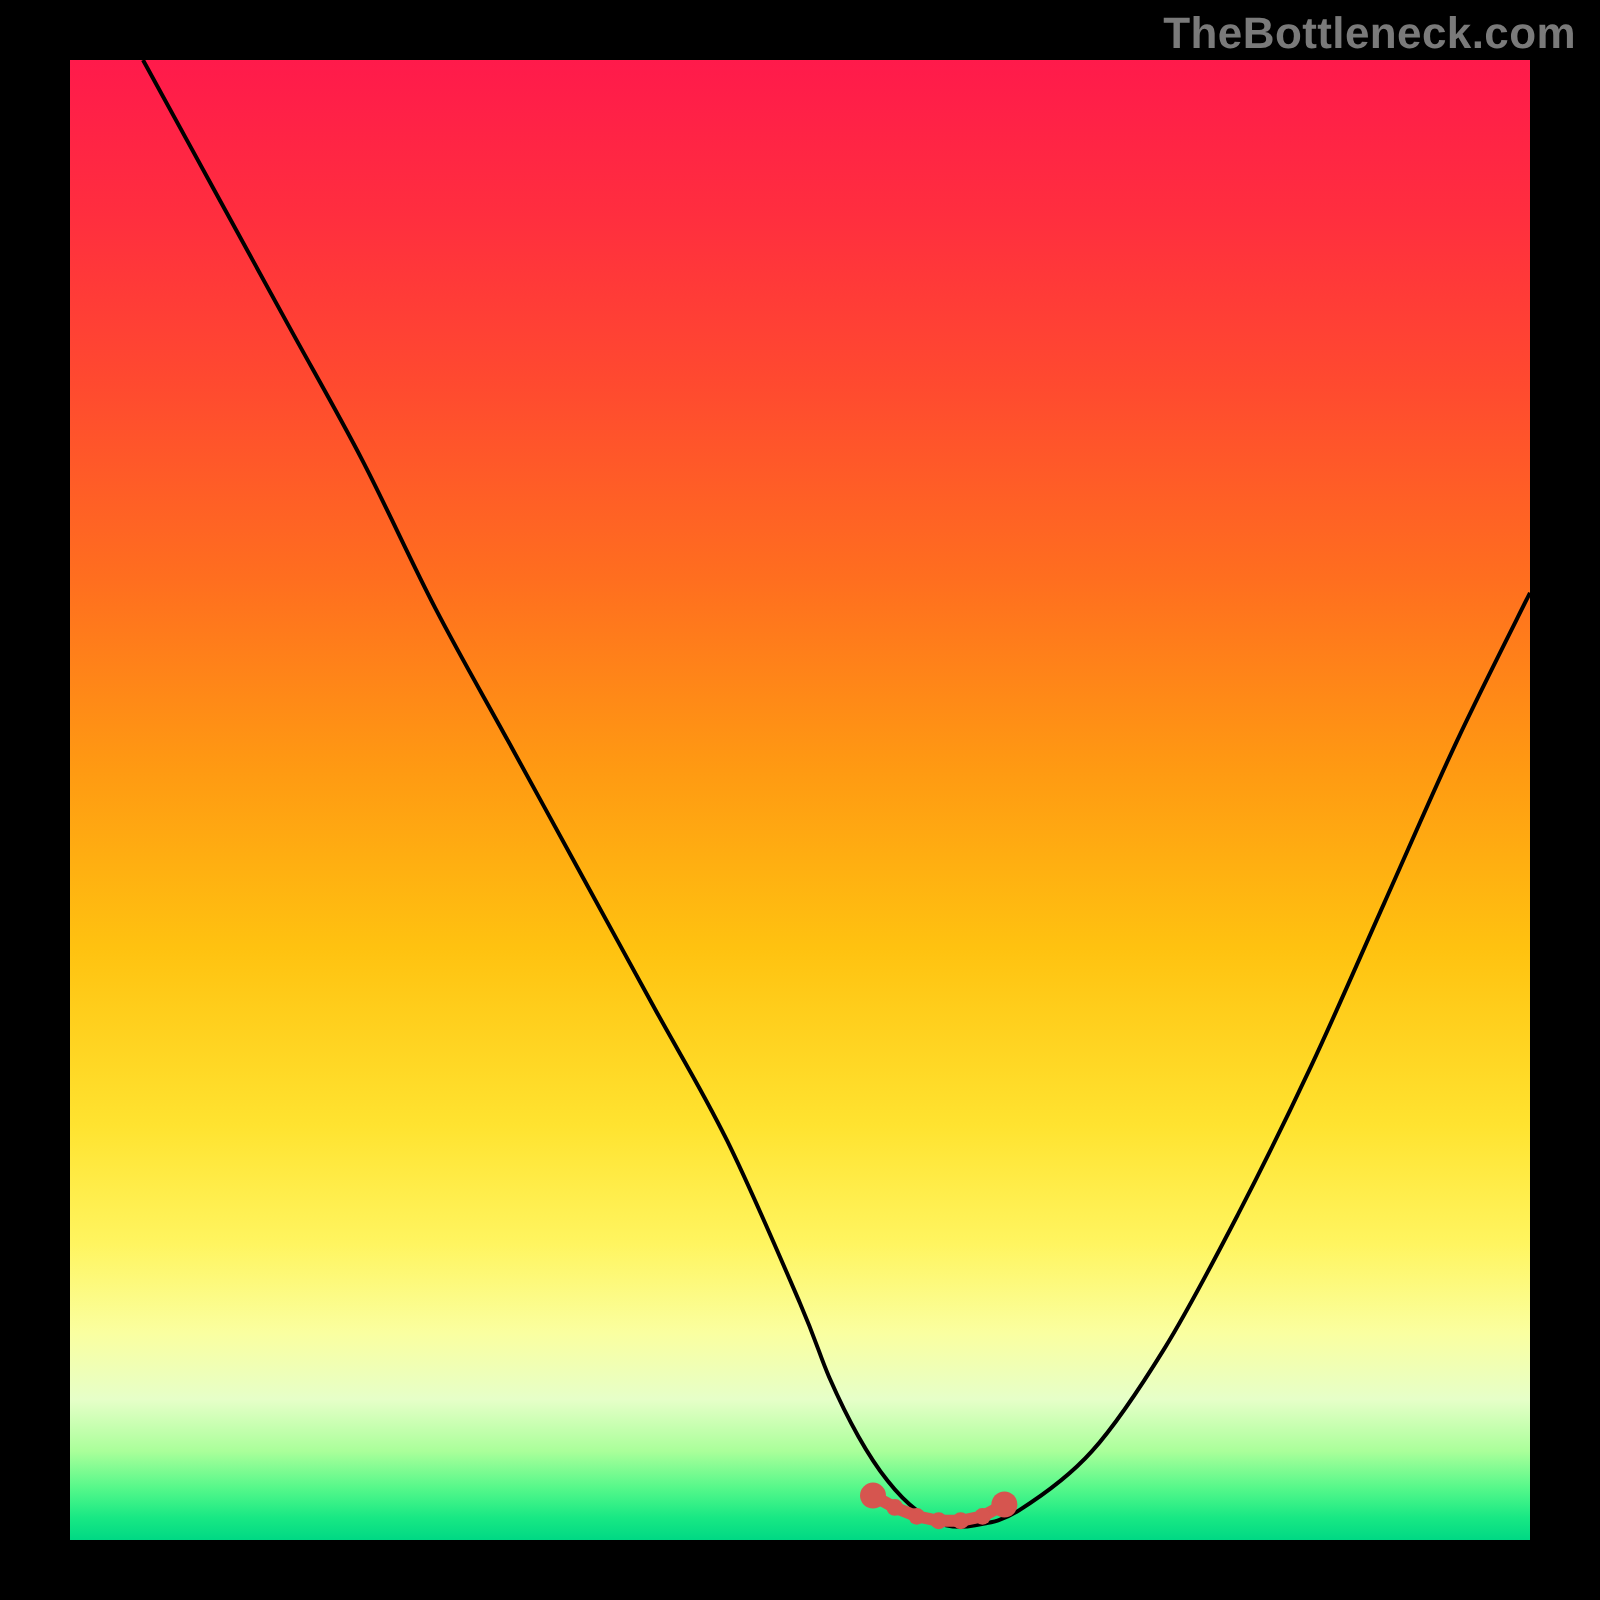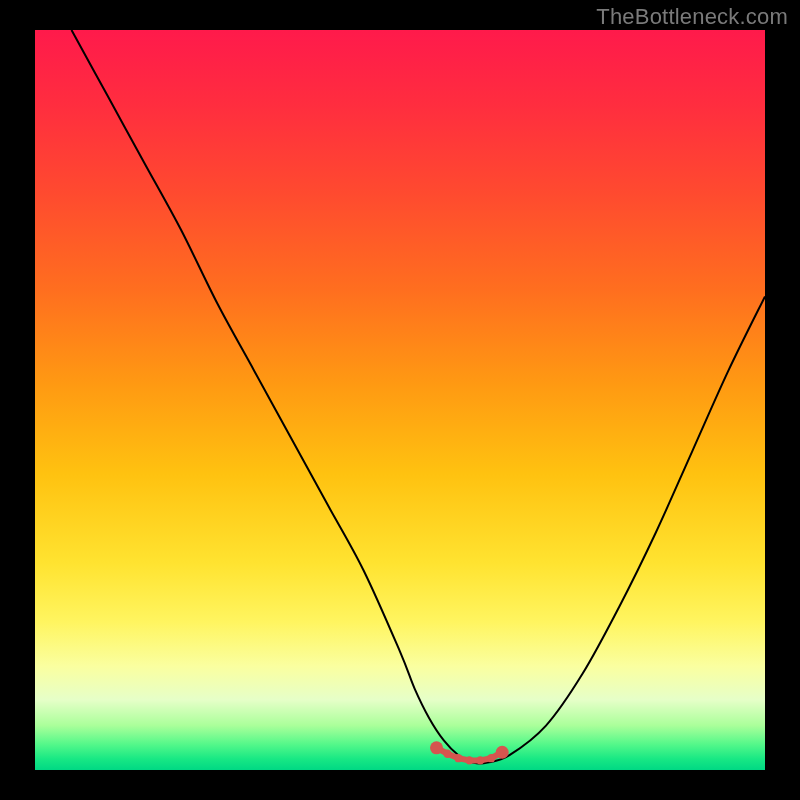--- a/index.html
+++ b/index.html
@@ -9,20 +9,21 @@
     height: 800px;
     background: #000;
     font-family: Arial, Helvetica, sans-serif;
     overflow: hidden;
   }
   .frame {
     position: relative;
     width: 800px;
     height: 800px;
     background: #000;
+    font-weight: bold;
   }
   .watermark {
     position: absolute;
     top: 4px;
     right: 12px;
     color: #7a7a7a;
     font-size: 22px;
     letter-spacing: 0.2px;
     z-index: 50;
     user-select: none;

